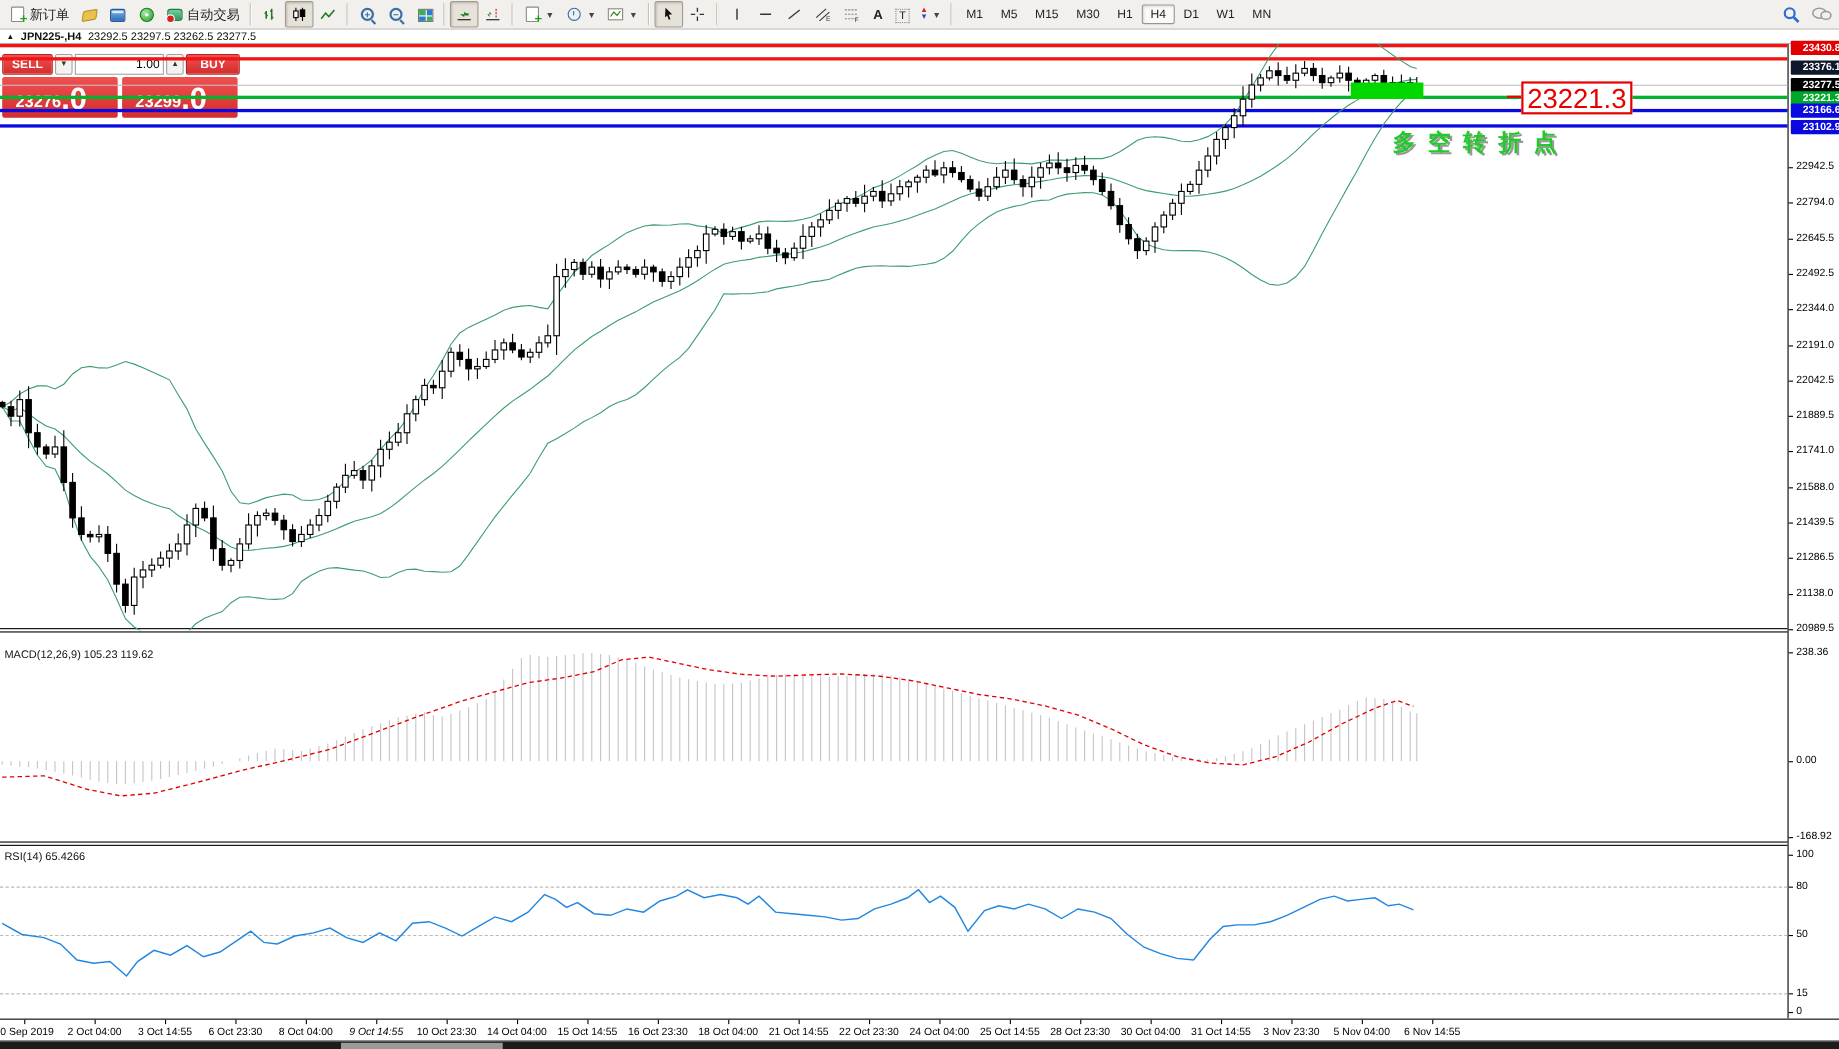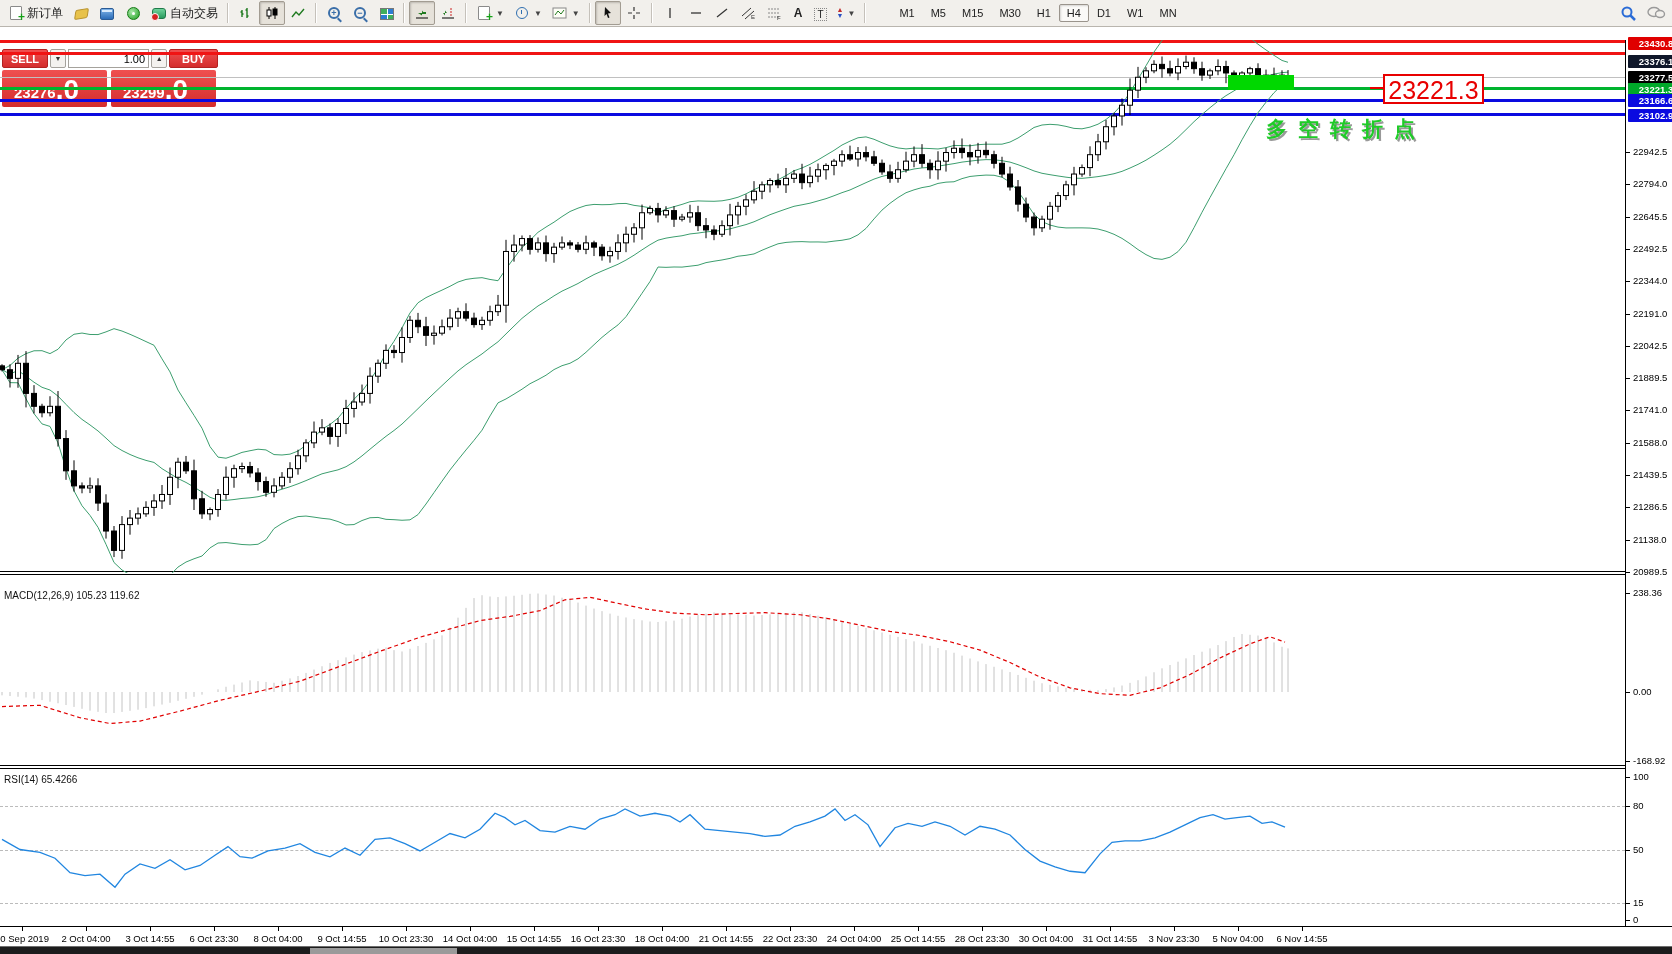--- a/index.html
+++ b/index.html
@@ -257,21 +257,21 @@
         <span class="ic-T">T</span>
       </div>
     <div class="tbtn">
         <span class="ic-arr">
           <i>▲</i>
           <i>▼</i>
         </span>
         <span class="caret">▼</span>
       </div>
     <div class="tsep"></div>
-    <div id="tf-group" style="display: flex; margin-left: 21px;">
+    <div id="tf-group" style="display: flex;">
         <div class="tf">M1</div>
         <div class="tf">M5</div>
         <div class="tf">M15</div>
         <div class="tf">M30</div>
         <div class="tf">H1</div>
         <div class="tf active">H4</div>
         <div class="tf">D1</div>
         <div class="tf">W1</div>
         <div class="tf">MN</div>
       </div>
@@ -284,20 +284,25 @@
         </span>
       <span class="ic">
           <svg width="20" height="16">
             <ellipse cx="8" cy="7" rx="6" ry="4.5" fill="none" stroke="#9a9a9a" stroke-width="1.4"></ellipse>
             <ellipse cx="14" cy="9" rx="4.5" ry="3.5" fill="#f2f0ec" stroke="#9a9a9a" stroke-width="1.4"></ellipse>
           </svg>
         </span>
     </div>
   </div>
 
+  <div id="title-row">
+    <span class="tri">▲</span>
+    <span style="font-weight:bold;">JPN225-,H4</span>
+    <span>23292.5 23297.5 23262.5 23277.5</span>
+  </div>
 
   <div id="chart-area">
       <div style="position: absolute; left: 0px; top: 39.5px; width: 1625px; height: 3px; background: rgb(240, 20, 20); z-index: 1;"></div>
       <div style="position: absolute; left: 0px; top: 51.5px; width: 1625px; height: 3px; background: rgb(240, 20, 20); z-index: 1;"></div>
       <div style="position: absolute; left: 0px; top: 76.5px; width: 1625px; height: 1px; background: rgb(192, 192, 192); z-index: 1;"></div>
       <div style="position: absolute; left: 0px; top: 86.5px; width: 1625px; height: 3px; background: rgb(0, 180, 46); z-index: 1;"></div>
       <div style="position: absolute; left: 0px; top: 98.5px; width: 1625px; height: 3px; background: rgb(10, 10, 224); z-index: 1;"></div>
       <div style="position: absolute; left: 0px; top: 112.5px; width: 1625px; height: 3px; background: rgb(10, 10, 224); z-index: 1;"></div>
       <div style="position: absolute; left: 0px; top: 806px; width: 1625px; border-top: 1px dashed rgb(187, 187, 187); z-index: 1;"></div>
       <div style="position: absolute; left: 0px; top: 850px; width: 1625px; border-top: 1px dashed rgb(187, 187, 187); z-index: 1;"></div>
@@ -896,21 +901,21 @@
       <div class="dlab" style="left: 22px;">30 Sep 2019</div>
       <div class="dtick" style="left: 86px;"></div>
       <div class="dlab" style="left: 86px;">2 Oct 04:00</div>
       <div class="dtick" style="left: 150px;"></div>
       <div class="dlab" style="left: 150px;">3 Oct 14:55</div>
       <div class="dtick" style="left: 214px;"></div>
       <div class="dlab" style="left: 214px;">6 Oct 23:30</div>
       <div class="dtick" style="left: 278px;"></div>
       <div class="dlab" style="left: 278px;">8 Oct 04:00</div>
       <div class="dtick" style="left: 342px;"></div>
-      <div class="dlab" style="left: 342px;">9 Oct 14:55</div>
+      <div class="dlab" style="left: 342px; font-style: italic;">9 Oct 14:55</div>
       <div class="dtick" style="left: 406px;"></div>
       <div class="dlab" style="left: 406px;">10 Oct 23:30</div>
       <div class="dtick" style="left: 470px;"></div>
       <div class="dlab" style="left: 470px;">14 Oct 04:00</div>
       <div class="dtick" style="left: 534px;"></div>
       <div class="dlab" style="left: 534px;">15 Oct 14:55</div>
       <div class="dtick" style="left: 598px;"></div>
       <div class="dlab" style="left: 598px;">16 Oct 23:30</div>
       <div class="dtick" style="left: 662px;"></div>
       <div class="dlab" style="left: 662px;">18 Oct 04:00</div>

